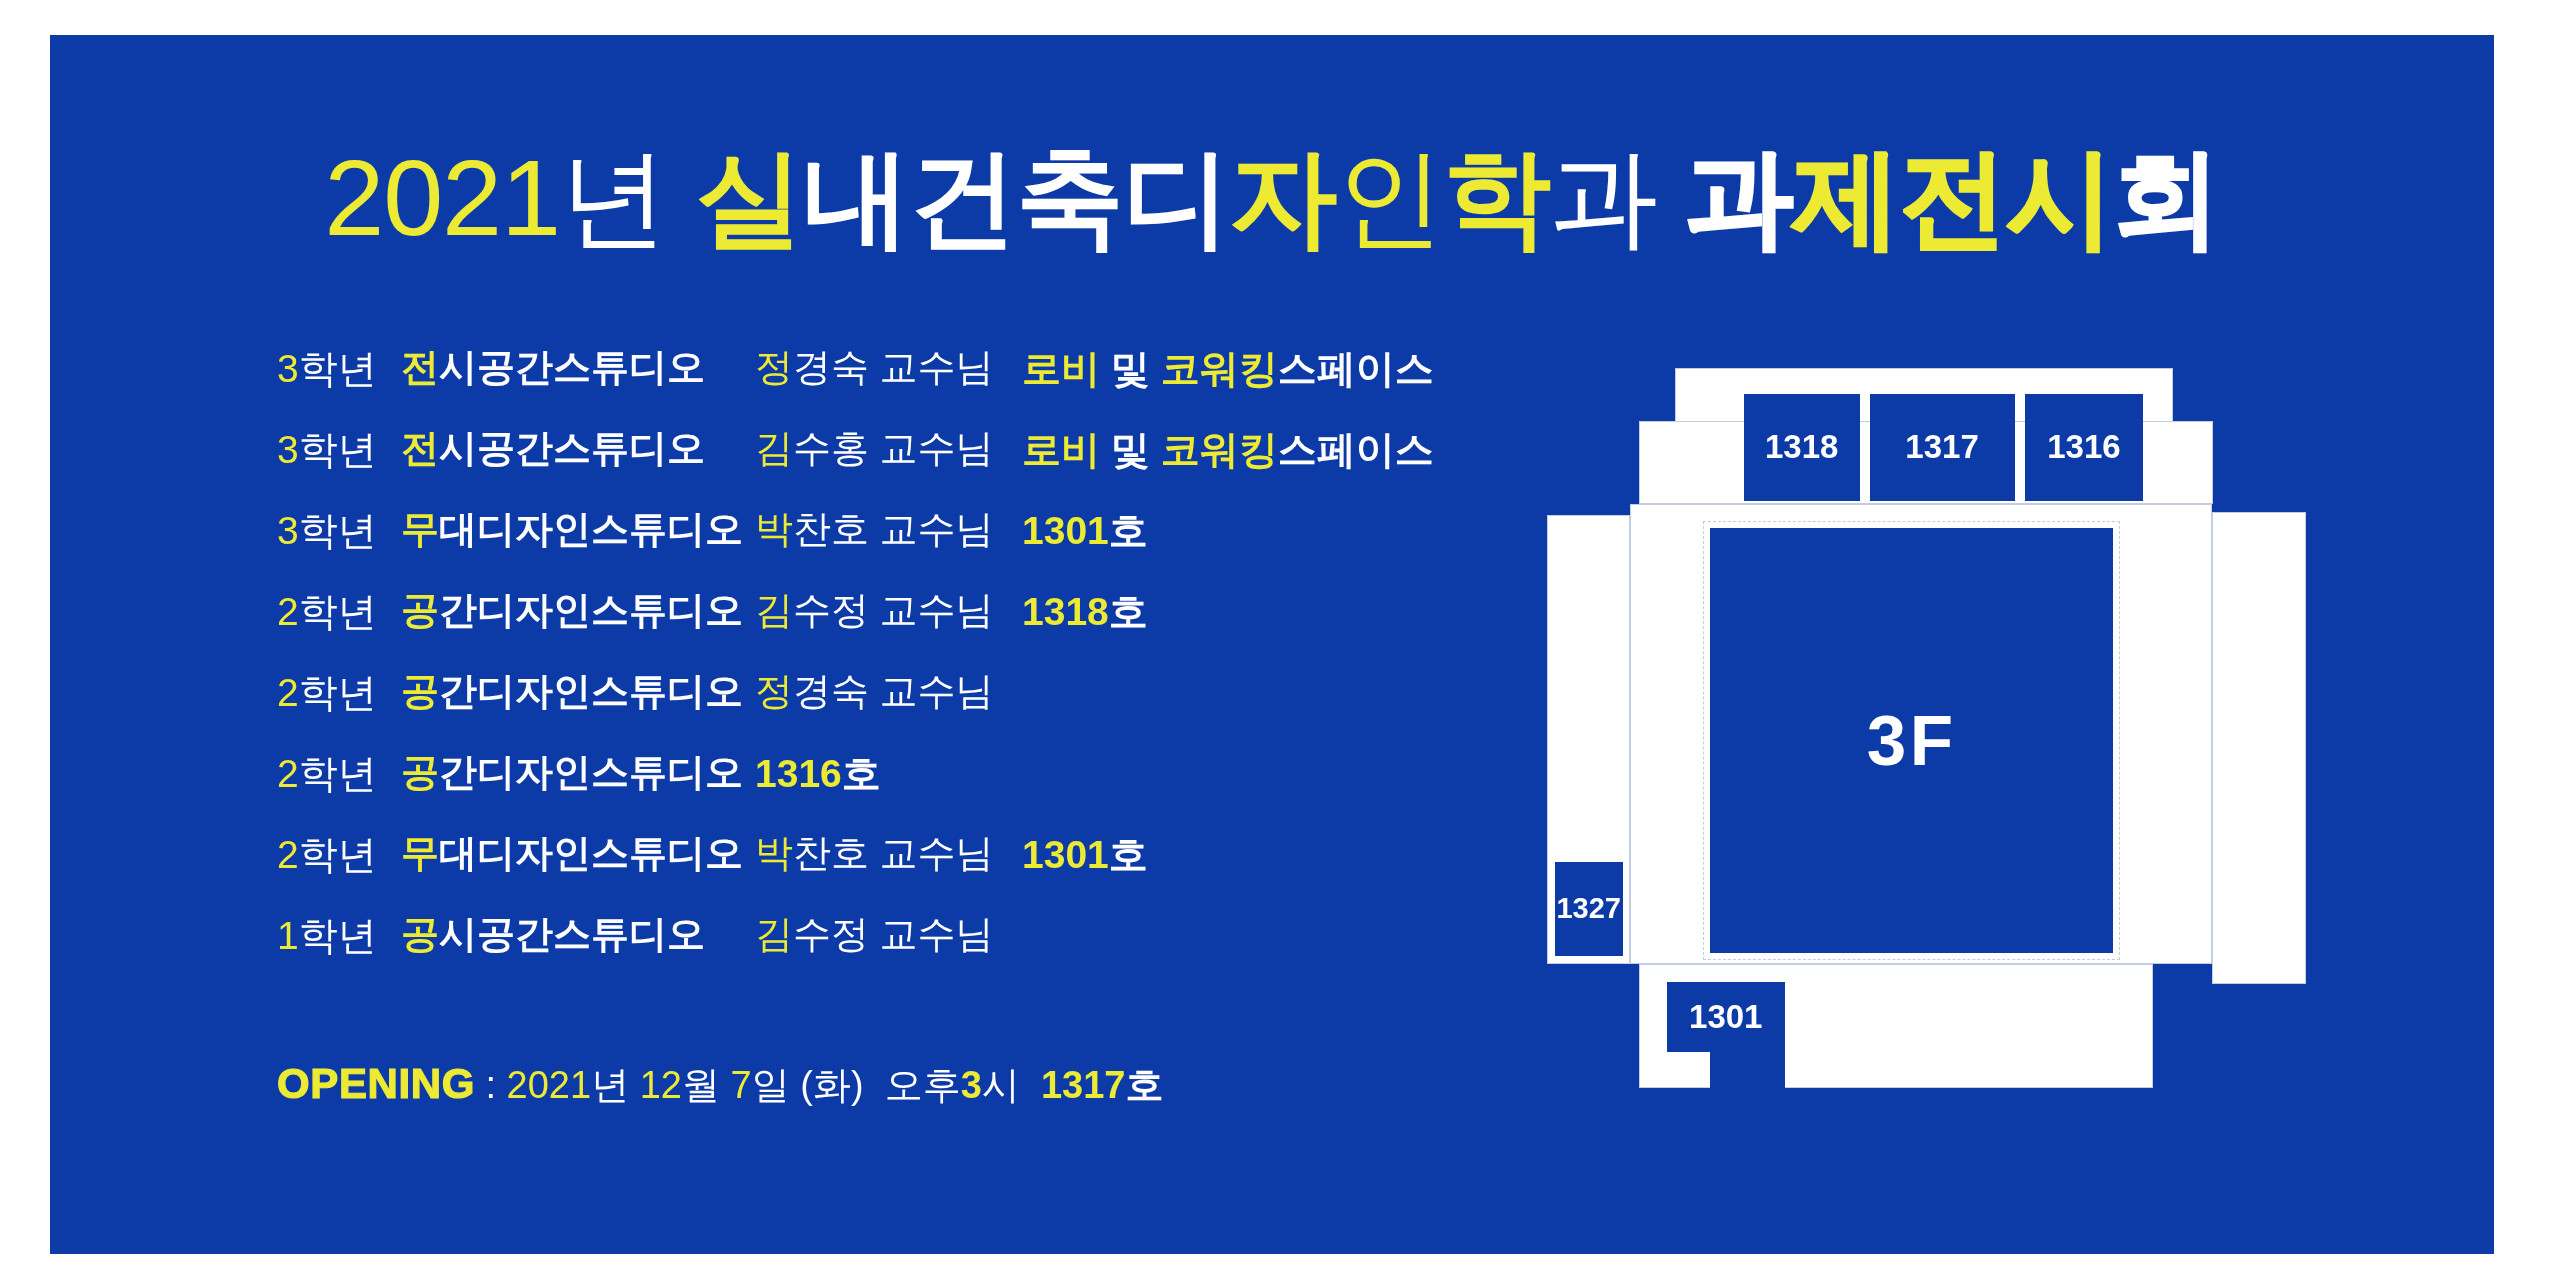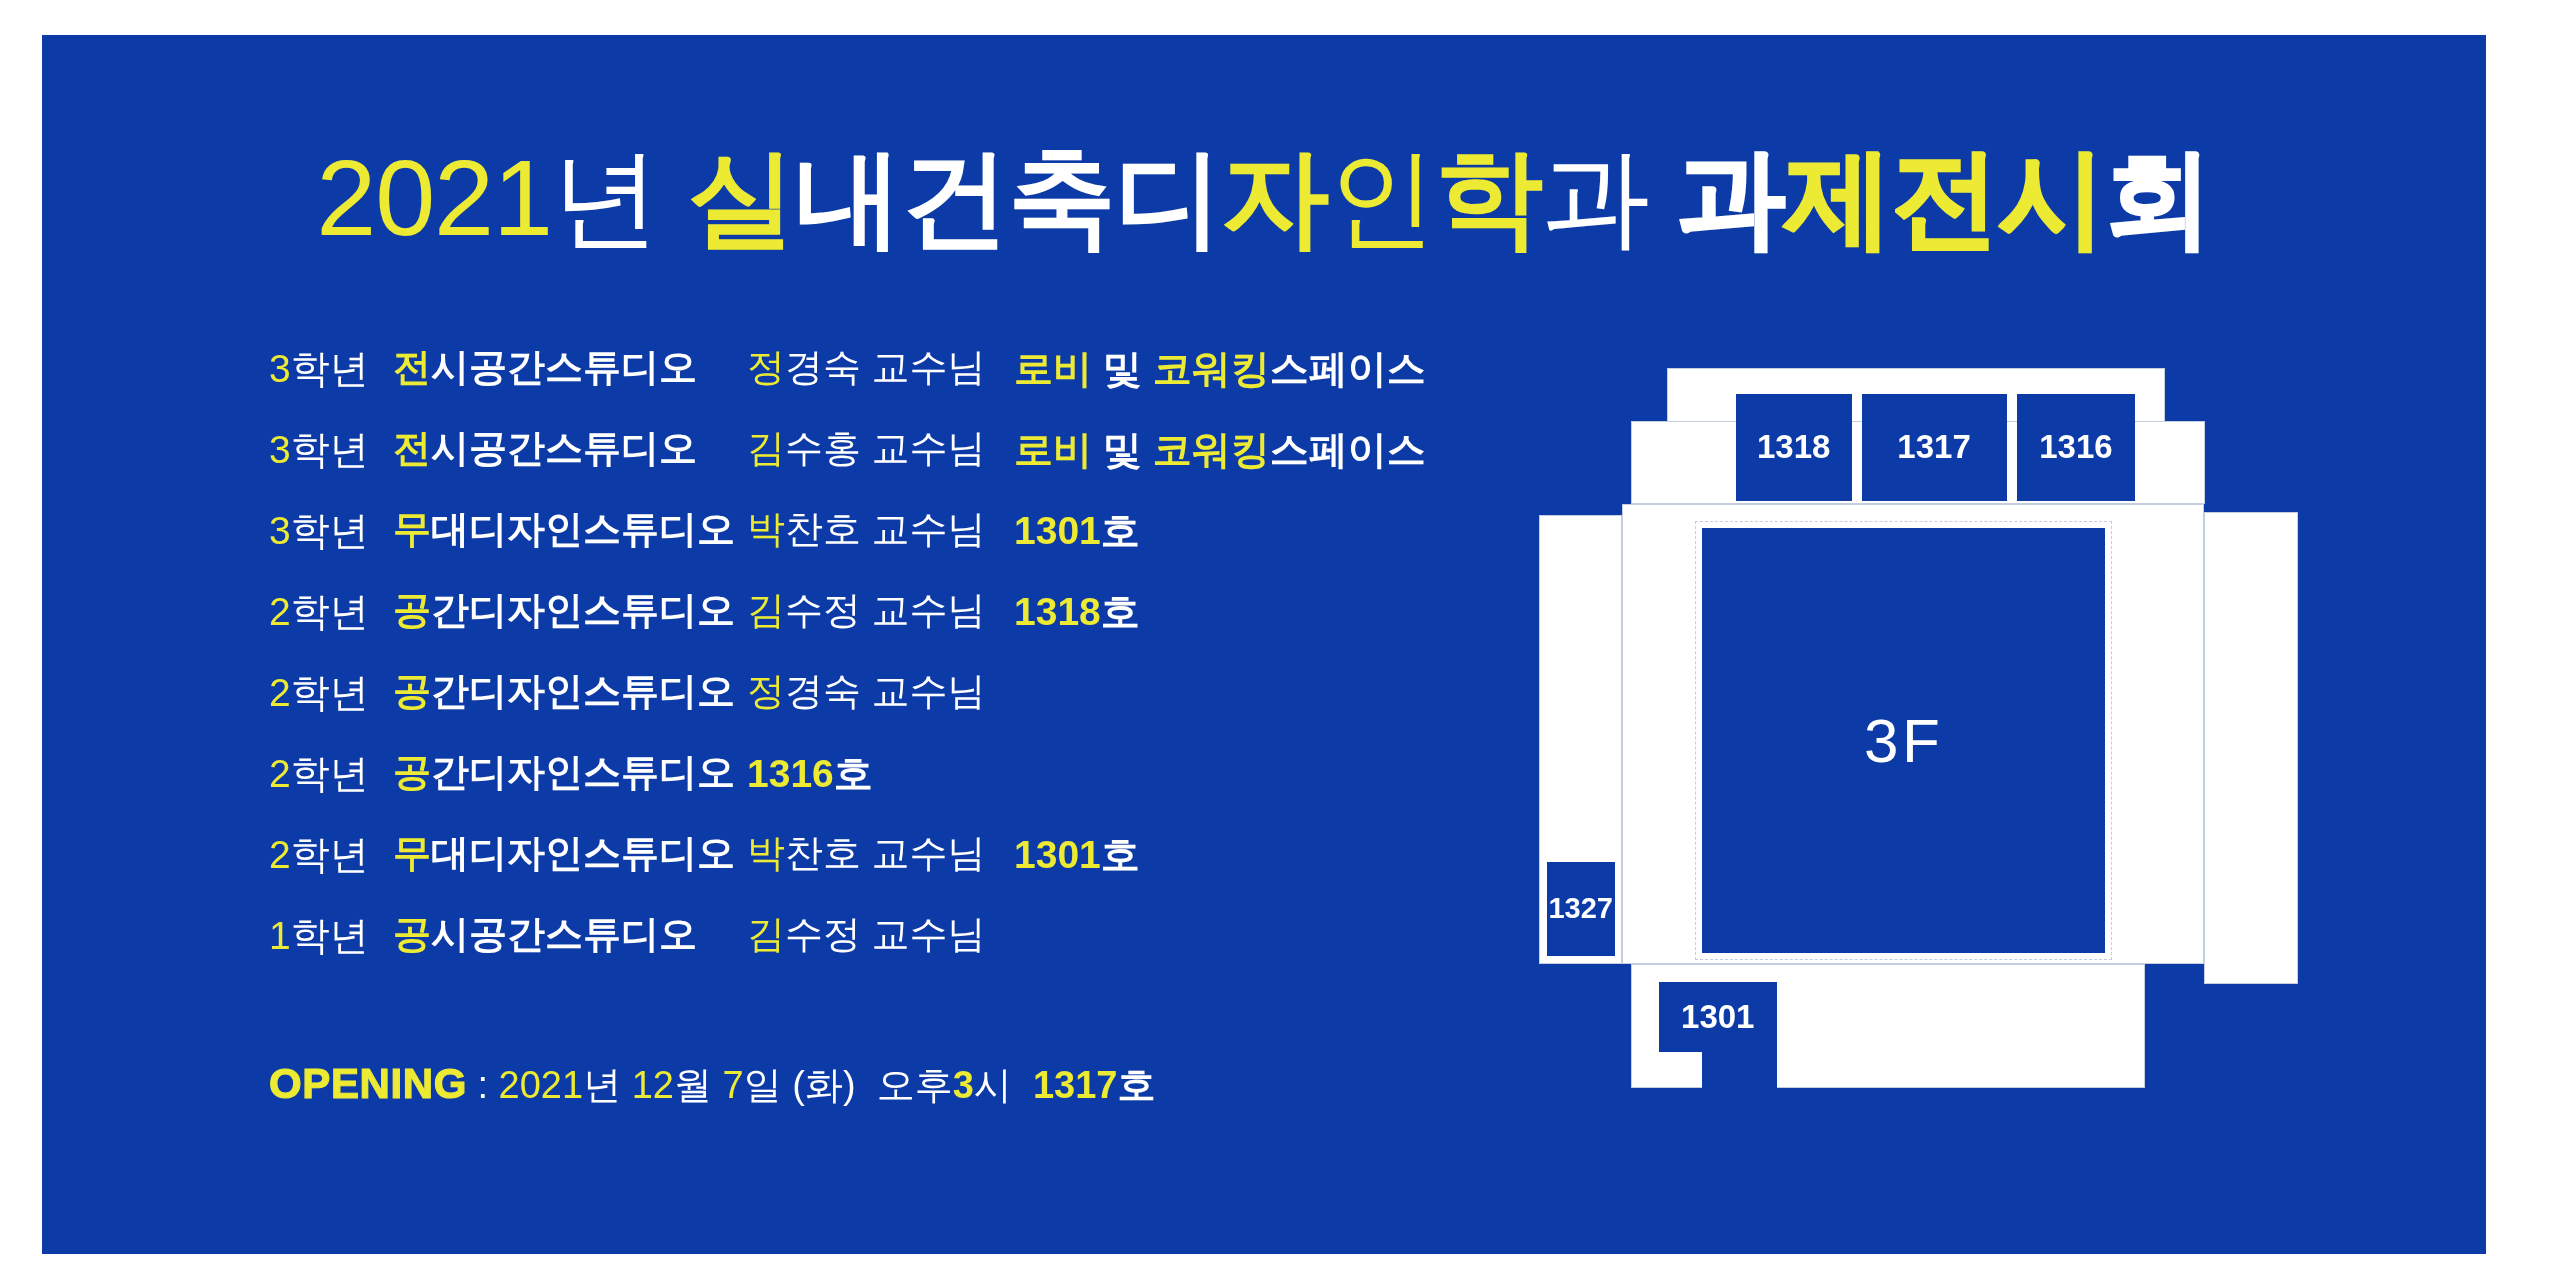--- a/index.html
+++ b/index.html
@@ -4,21 +4,21 @@
 <style>
   :root{
     --background:#0C3AA6;
     --accent:#ECEA33;
     --white:#FFFFFF;
     --plan_line:#C5CEDF;
   }
   *{margin:0;padding:0;box-sizing:border-box}
   html,body{width:2576px;height:1288px;background:#fff;overflow:hidden;
     font-family:"Liberation Sans","DejaVu Sans",sans-serif;}
-  .poster{position:absolute;left:42px;top:35px;width:2444px;height:1219px;
+  .poster{position:absolute;left:50px;top:35px;width:2444px;height:1219px;
     background:var(--background);}
 
   
   .c-y{color:var(--accent)}
   .c-w{color:var(--white)}
   .w-l{font-weight:400}
   .w-b{font-weight:700}
   .w-h{font-weight:700}
 
   
@@ -56,21 +56,21 @@
   .room-1318{left:25.9%;top:3.6%;width:15.3%;height:14.8%}
   .room-1317{left:42.5%;top:3.6%;width:19.1%;height:14.8%}
   .room-1316{left:63.0%;top:3.6%;width:15.5%;height:14.8%}
   .room-1327{left:1.0%; top:68.5%;width:9.0%; height:13.0%;font-size:29px}
   .room-1301{left:15.8%;top:85.1%;width:15.5%;height:9.8%}
   .room-1301-tail{left:21.5%;top:94.6%;width:9.8%;height:5.4%;position:absolute;
     background:var(--background)}
   .central{left:21.5%;top:22.2%;width:53.1%;height:59.0%;position:absolute;
     background:var(--background);outline:1.8px dashed var(--plan_line);outline-offset:6px;
     display:flex;align-items:center;justify-content:center}
-  .central .floor-label{color:var(--white);font-size:62px;font-weight:400;letter-spacing:3.6px}
+  .central .floor-label{color:var(--white);font-size:71px;font-weight:700;letter-spacing:3.6px}
 </style>
 </head>
 <body>
 
 <div class="poster">
 
   <div class="title"><span class="c-y w-l">2021</span><span class="c-w w-l">년</span><span class="c-w w-l"> </span><span class="c-y w-b">실</span><span class="c-w w-b">내</span><span class="c-w w-b">건</span><span class="c-w w-b">축</span><span class="c-w w-b">디</span><span class="c-y w-b">자</span><span class="c-y w-l">인</span><span class="c-y w-b">학</span><span class="c-w w-l">과</span><span class="c-w w-l"> </span><span class="c-w w-h">과</span><span class="c-y w-h">제</span><span class="c-y w-h">전</span><span class="c-y w-h">시</span><span class="c-w w-h">회</span></div>
 
   <div class="schedule">
     <div class="srow">

